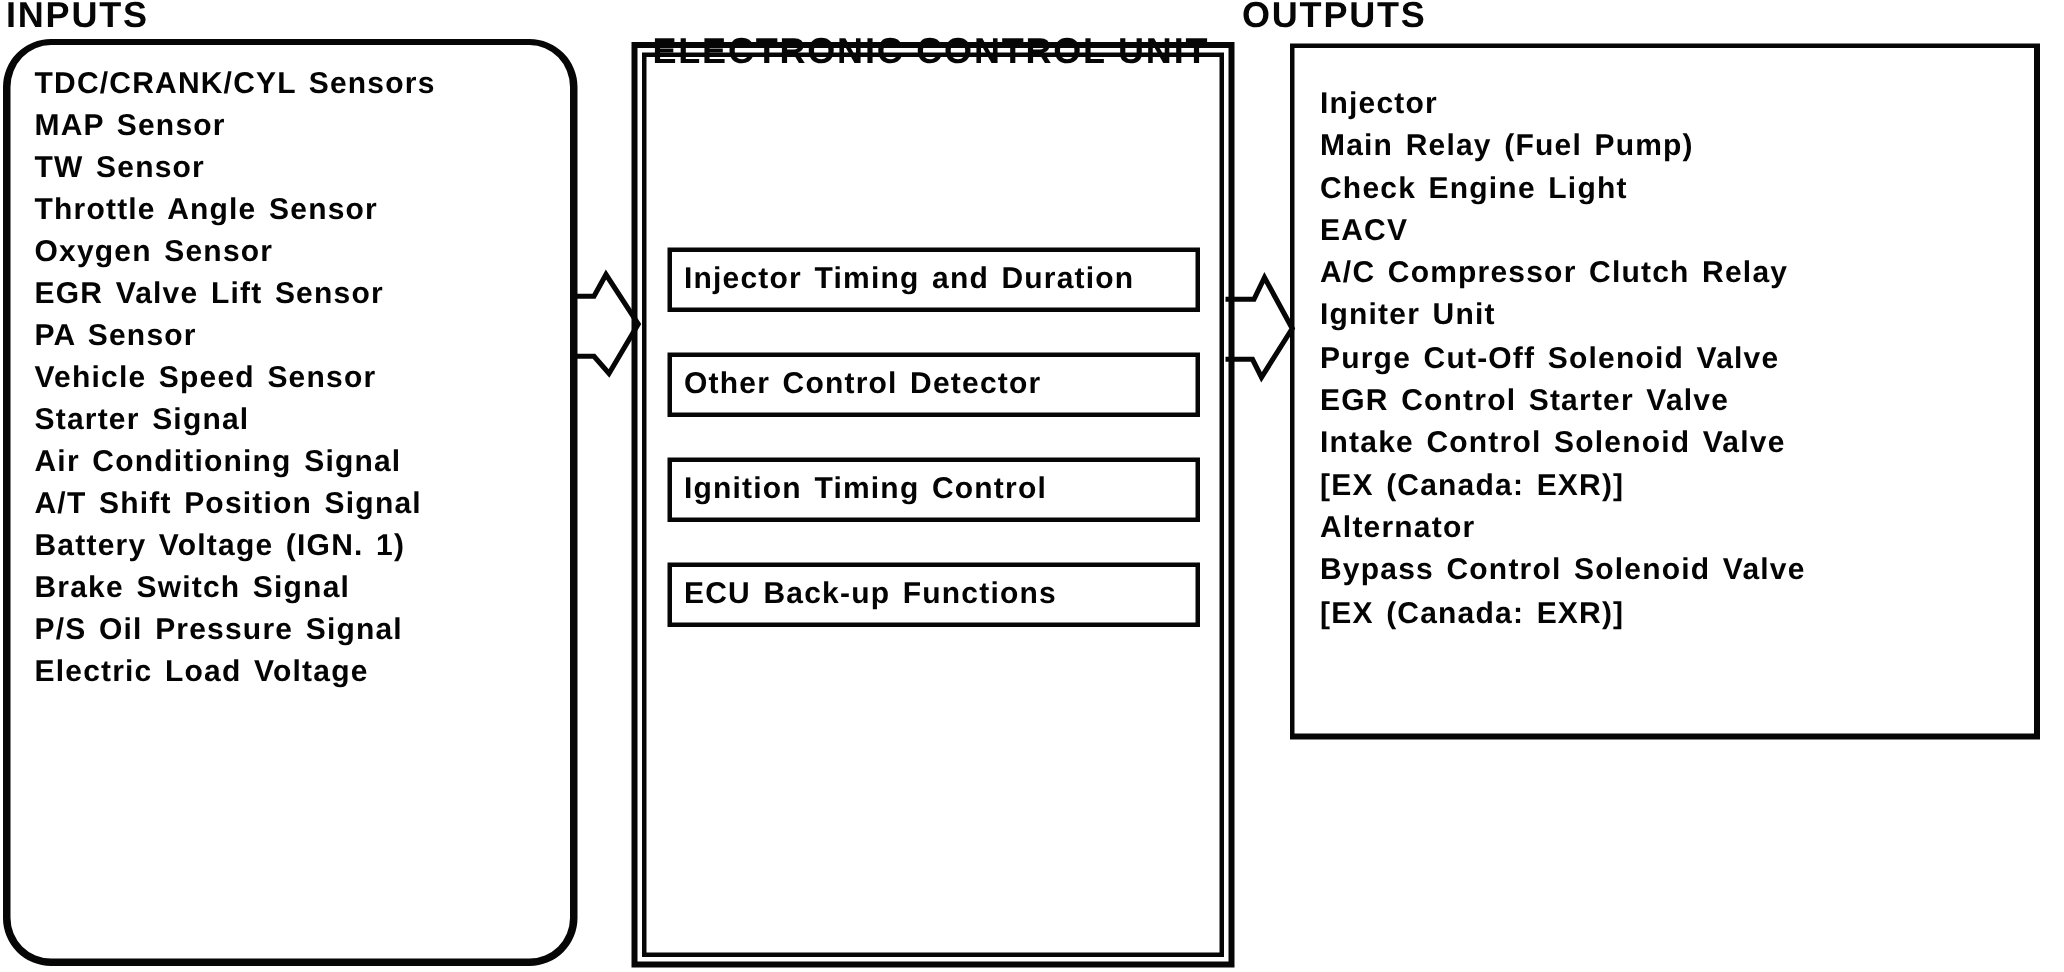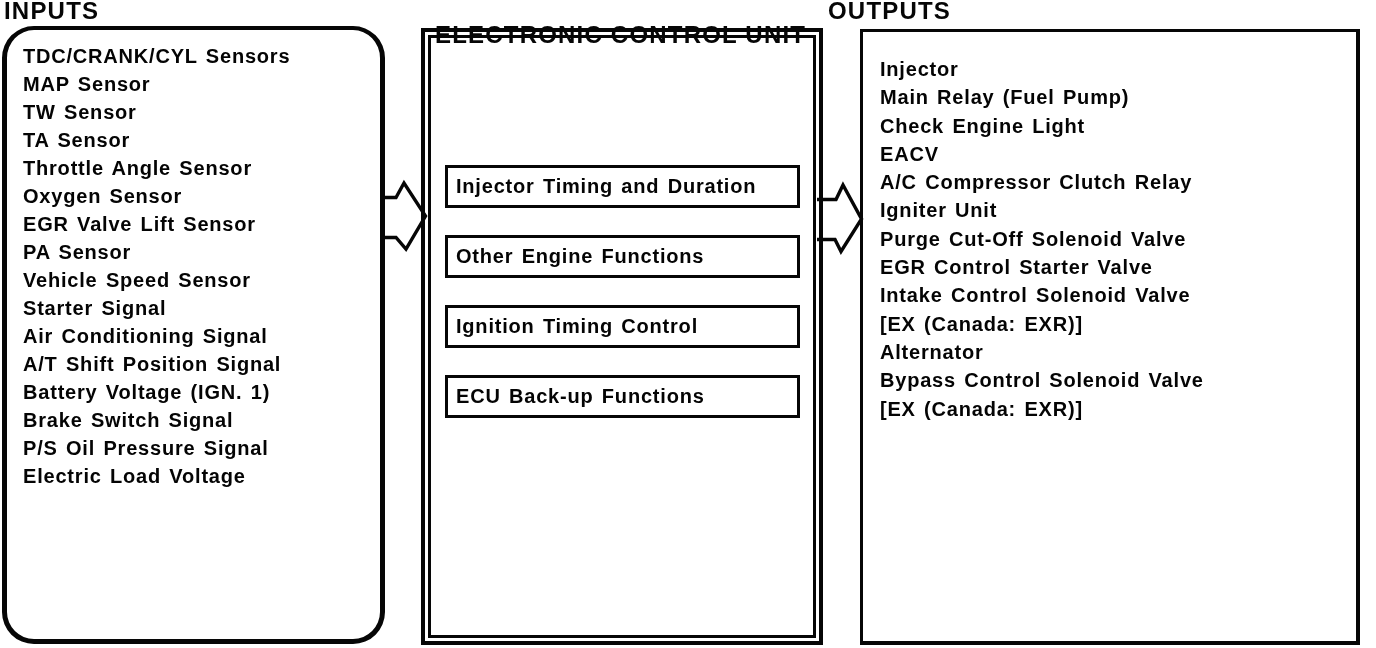--- a/index.html
+++ b/index.html
@@ -24,21 +24,21 @@
     white-space: nowrap;
   }
   .t-inputs  { left: 4px; }
   .t-ecu     { left: 435px; margin-top: 24px; }
   .t-outputs { left: 828px; }
 
   
   .box { position: absolute; border: 4px solid #060606; background: transparent; }
   .inputs-box  { left: 2px;   top: 26px; width: 383px; height: 618px; border-width: 4px 5px 5px 5px; border-radius: 32px; }
   .ecu-box     { left: 421px; top: 28px; width: 402px; height: 617px; }
-  .outputs-box { left: 860px; top: 29px; width: 500px; height: 616px; border-width: 3px 4px 4px 3px; }
+  .outputs-box { left: 860px; top: 29px; width: 500px; height: 464px; border-width: 3px 4px 4px 3px; }
 
   .ecu-inner {
     position: absolute; inset: 3px;
     border: 3px solid #060606;
   }
 
   
   .list {
     font-size: 20px;
     font-weight: 700;
@@ -100,21 +100,20 @@
   <div class="col-title t-ecu">ELECTRONIC CONTROL UNIT</div>
 
   <div class="col-title t-outputs">OUTPUTS</div>
 
   <div class="box inputs-box">
     <div class="list inputs-list">
 
     <div class="list-item">TDC/CRANK/CYL Sensors</div>
         <div class="list-item">MAP Sensor</div>
         <div class="list-item">TW Sensor</div>
-        <div class="list-item">TA Sensor</div>
         <div class="list-item">Throttle Angle Sensor</div>
         <div class="list-item">Oxygen Sensor</div>
         <div class="list-item">EGR Valve Lift Sensor</div>
         <div class="list-item">PA Sensor</div>
         <div class="list-item">Vehicle Speed Sensor</div>
         <div class="list-item">Starter Signal</div>
         <div class="list-item">Air Conditioning Signal</div>
         <div class="list-item">A/T Shift Position Signal</div>
         <div class="list-item">Battery Voltage (IGN. 1)</div>
         <div class="list-item">Brake Switch Signal</div>
@@ -124,21 +123,21 @@
   </div>
 
   <div class="box ecu-box">
     <div class="ecu-inner">
       <div class="ecu-functions">
 
       <div class="fn-box">
             <span class="fn-label">Injector Timing and Duration</span>
           </div>
           <div class="fn-box">
-            <span class="fn-label">Other Engine Functions</span>
+            <span class="fn-label">Other Control Detector</span>
           </div>
           <div class="fn-box">
             <span class="fn-label">Ignition Timing Control</span>
           </div>
           <div class="fn-box">
             <span class="fn-label">ECU Back-up Functions</span>
           </div>
         </div>
     </div>
   </div>

